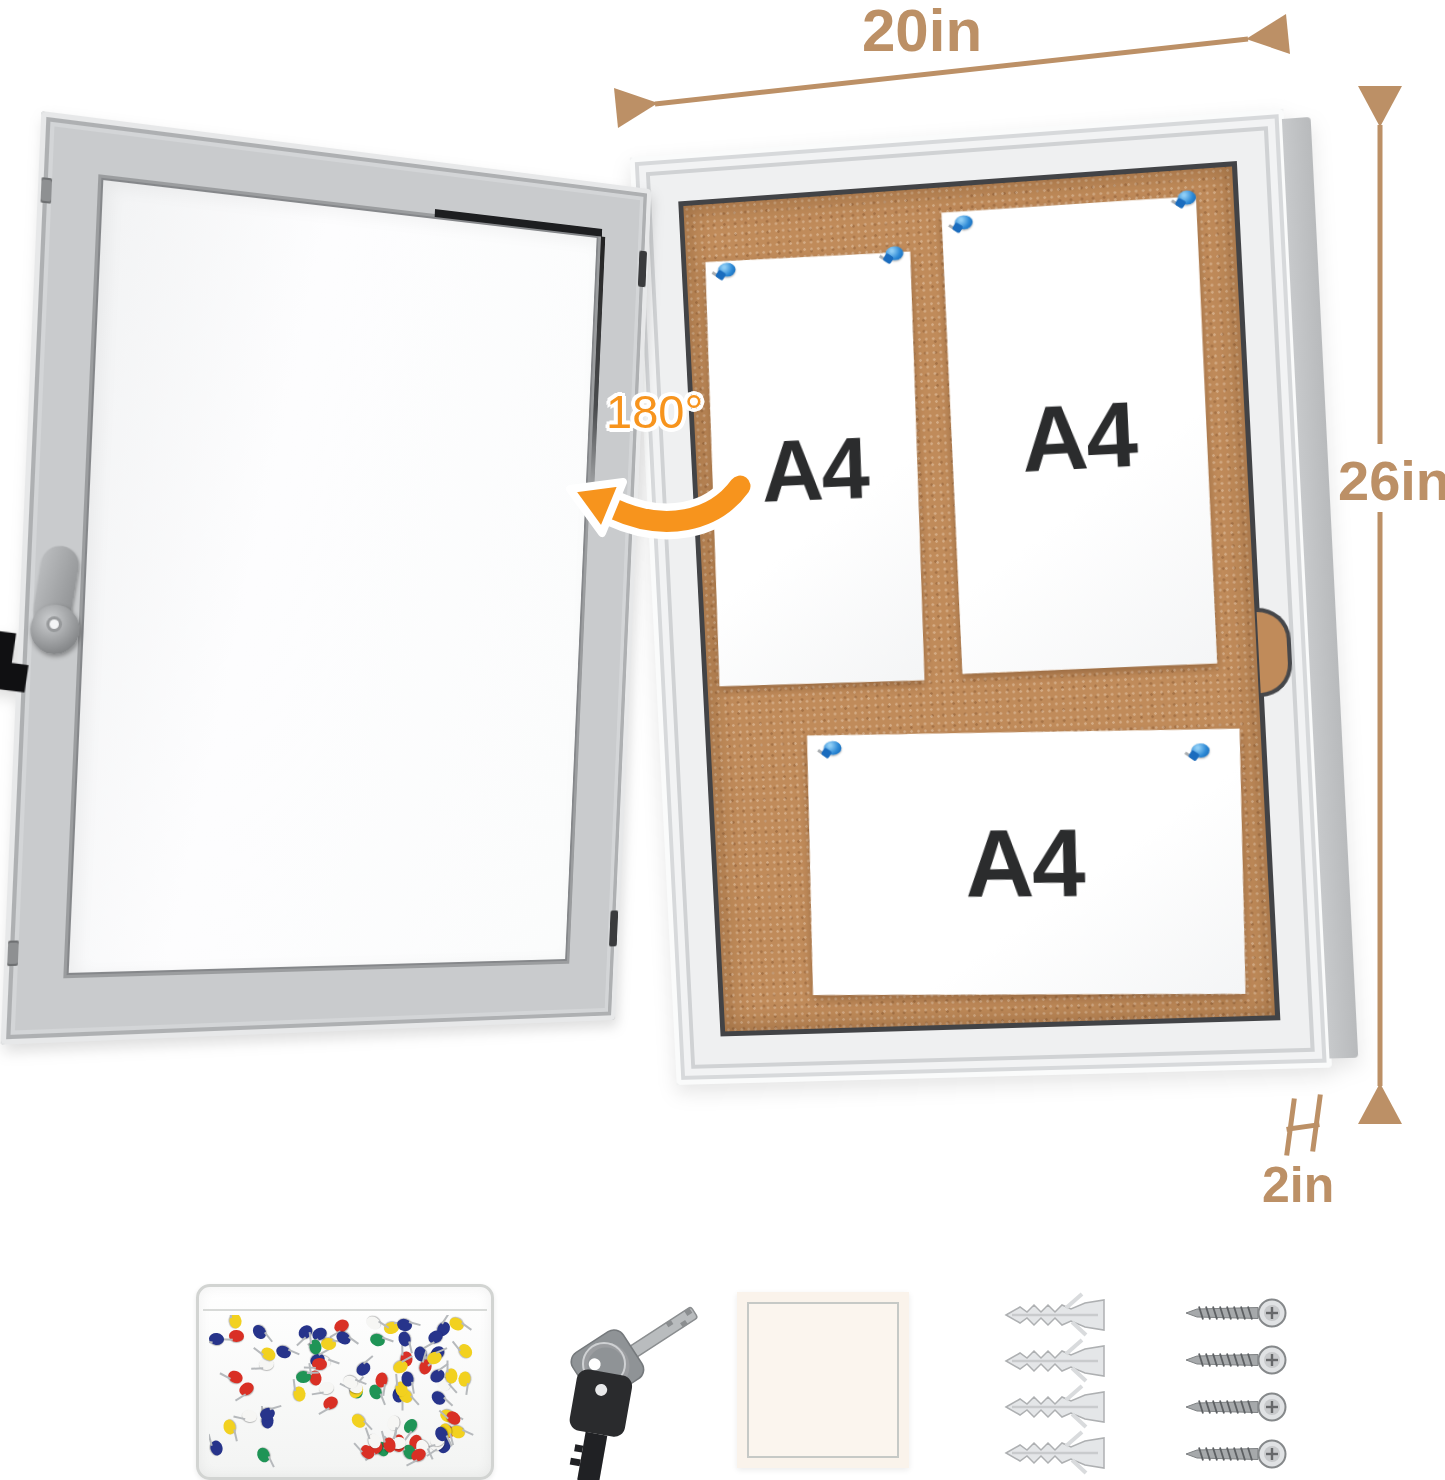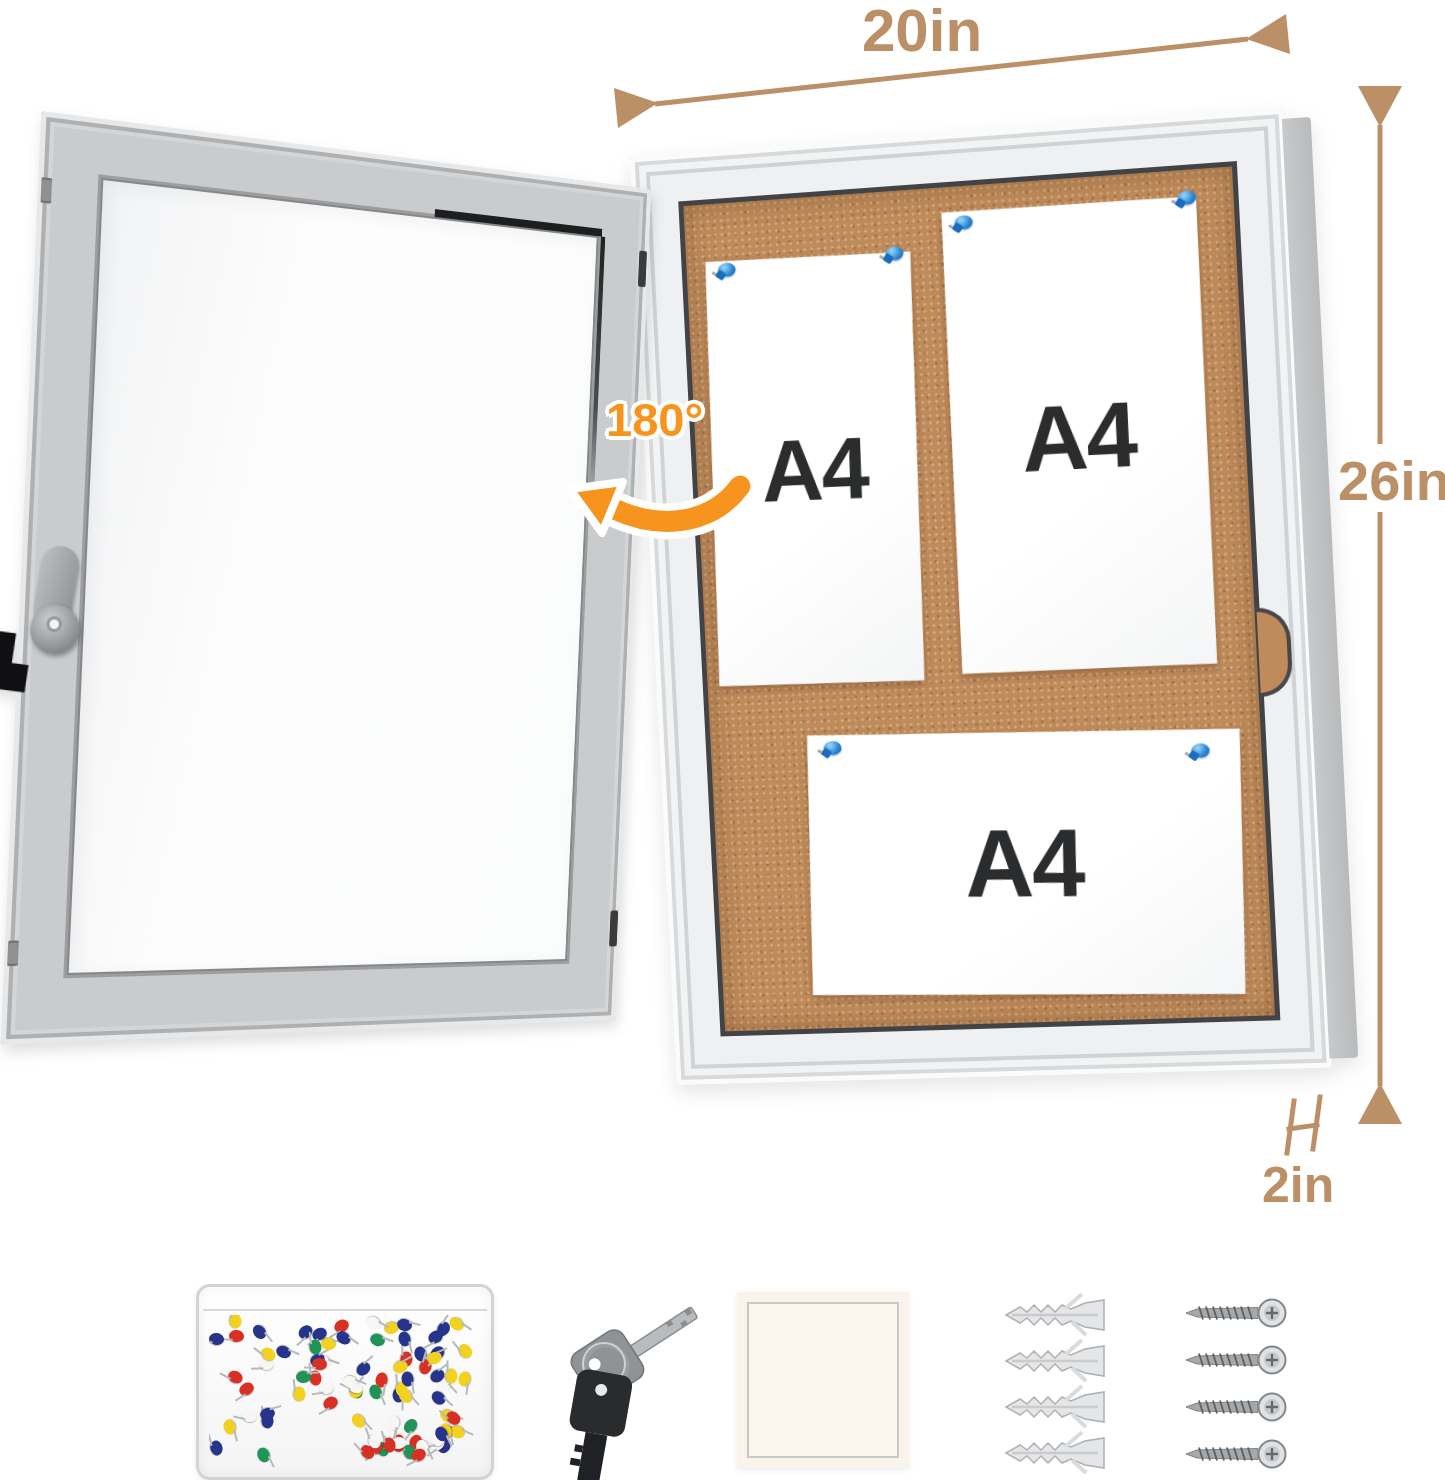--- a/index.html
+++ b/index.html
@@ -69,21 +69,21 @@
         border-radius:50%;background:#f4f5f6;box-shadow:0 0 0 3px #97999b;}
   .latch{left:-27px;top:492px;width:38px;height:54px;background:#101012;transform:rotate(6deg);
         clip-path:polygon(0 0,58% 0,58% 52%,100% 52%,100% 100%,0 100%);}
 
   
   .overlay{left:0;top:0;z-index:8;pointer-events:none;}
   .dim-label{color:#bc9066;font-weight:800;z-index:9;letter-spacing:0;}
   .dim-label.w{left:862px;top:-4px;font-size:60px;}
   .dim-label.h{left:1338px;top:448px;font-size:56px;}
   .dim-label.d{left:1262px;top:1156px;font-size:50px;}
-  .swing-label{left:606px;top:392px;font-size:47px;font-weight:700;color:#f7941d;z-index:9;
+  .swing-label{left:606px;top:384px;font-size:47px;font-weight:400;color:#f7941d;z-index:9;
         text-shadow:-3px -3px 0 #fff,3px -3px 0 #fff,-3px 3px 0 #fff,3px 3px 0 #fff,
                     0 -4px 0 #fff,0 4px 0 #fff,-4px 0 0 #fff,4px 0 0 #fff;}
 
   
   .pushpin-box{left:196px;top:1284px;width:298px;height:196px;z-index:4;border-radius:14px;
         border:3px solid #d2d4d2;background:linear-gradient(#ffffff,#f3f4f3);
         box-shadow:inset 0 0 14px rgba(0,0,0,.06), 0 2px 5px rgba(0,0,0,.08);}
   .pushpin-box::before{content:'';position:absolute;left:4px;right:4px;top:22px;height:2px;background:#d8dad8;}
   .boxpins{left:10px;top:28px;width:276px;height:156px;overflow:hidden;}
   .boxpin{width:15px;height:12px;border-radius:50%;box-shadow:0 1px 1px rgba(0,0,0,.25);}

